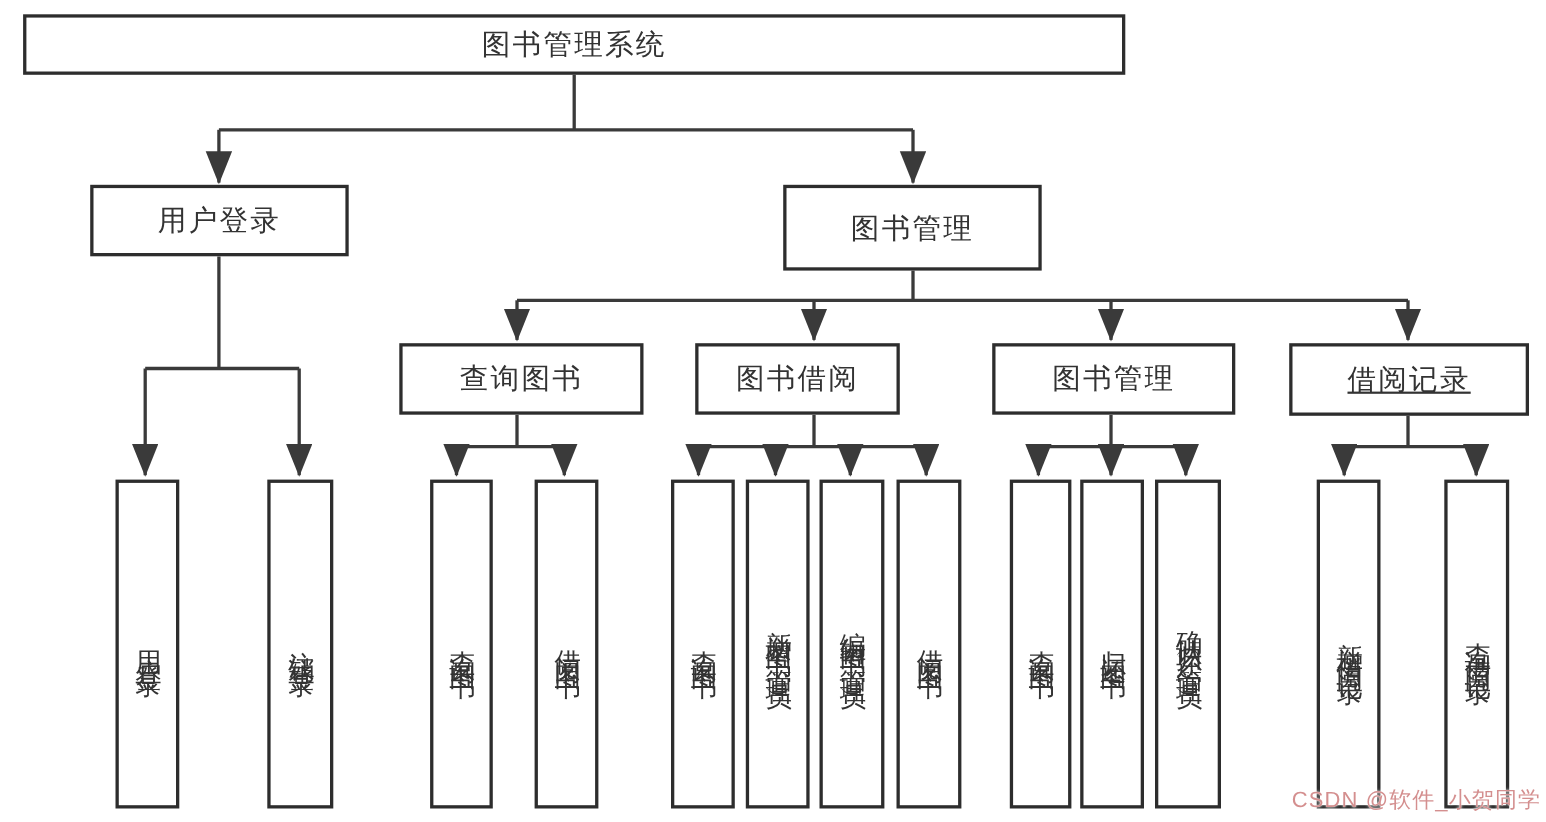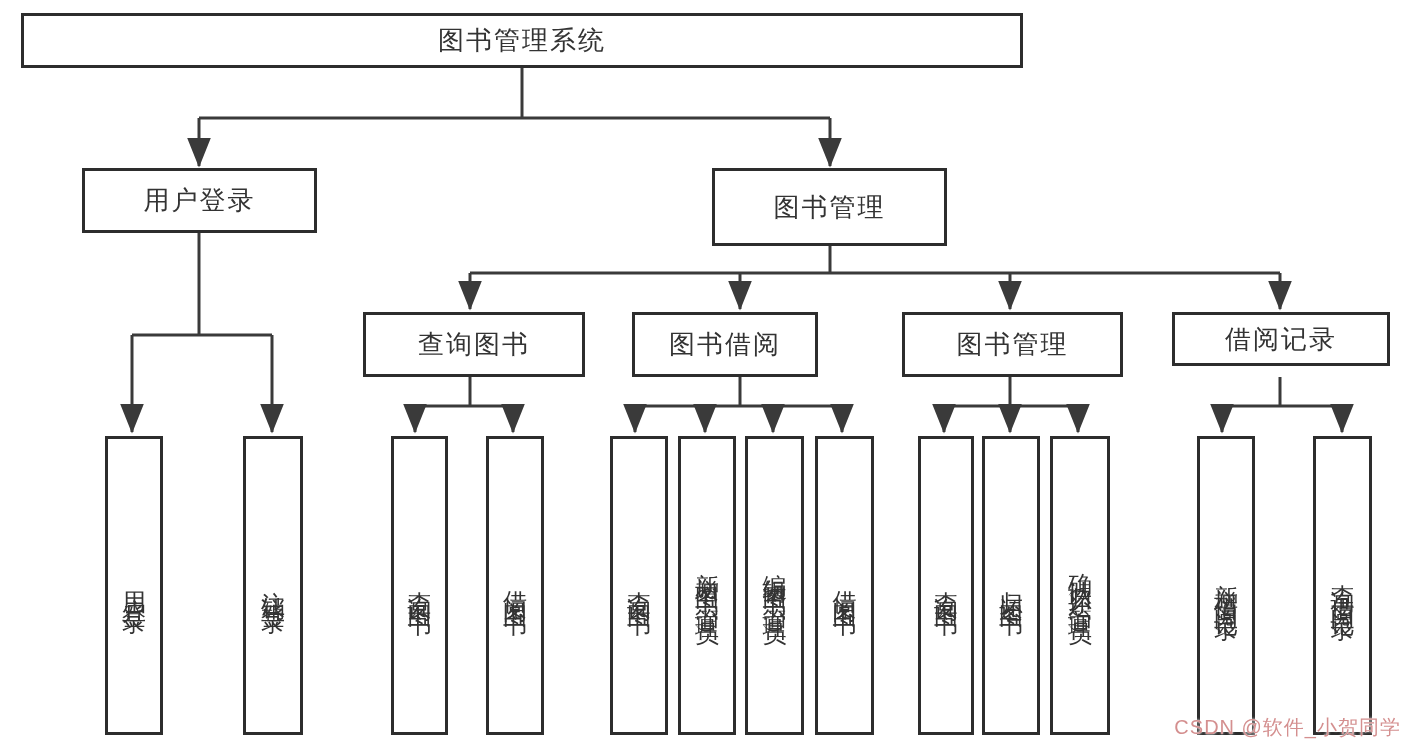--- a/index.html
+++ b/index.html
@@ -111,21 +111,21 @@
 
 <div class="box hbox" style="left:363px;top:312px;width:222px;height:65px;">
   <span>查询图书</span>
 </div>
 <div class="box hbox" style="left:632px;top:312px;width:186px;height:65px;">
   <span>图书借阅</span>
 </div>
 <div class="box hbox" style="left:902px;top:312px;width:221px;height:65px;">
   <span>图书管理</span>
 </div>
-<div class="box hbox" style="left:1172px;top:312px;width:218px;height:54px;">
+<div class="box hbox" style="left:1172px;top:312px;width:218px;height:66px;text-decoration:underline;">
   <span>借阅记录</span>
 </div>
 
 <div class="box vbox" style="left:105px;top:436px;width:58px;height:299px;">
   <span class="vtext">用户登录</span>
 </div>
 <div class="box vbox" style="left:243px;top:436px;width:60px;height:299px;">
   <span class="vtext">注销登录</span>
 </div>
 

